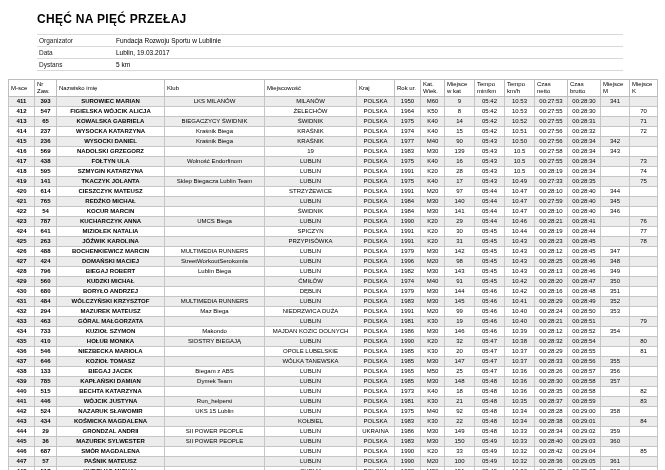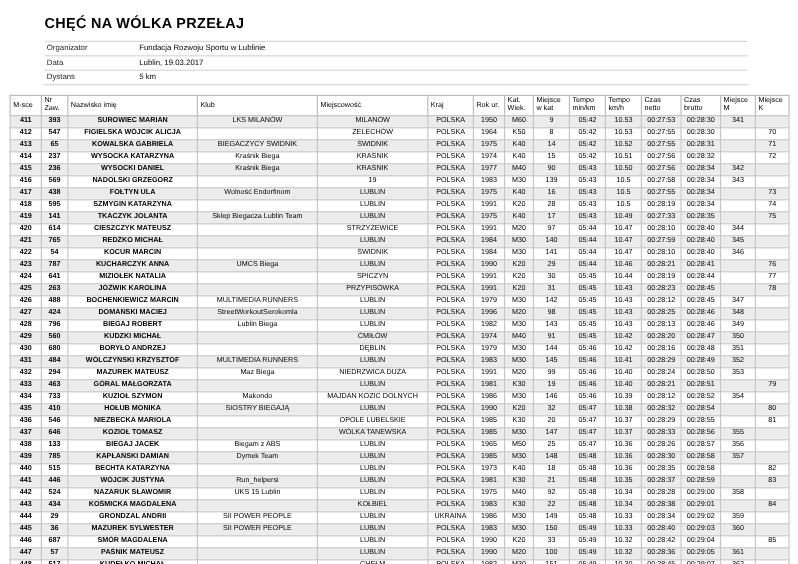--- a/index.html
+++ b/index.html
@@ -48,21 +48,21 @@
   col.w0{width:26px} col.w1{width:22px} col.w2{width:108px} col.w3{width:100px}
   col.w4{width:92px} col.w5{width:38px} col.w6{width:26px} col.w7{width:24px}
   col.w8{width:30px} col.w9{width:30px} col.w10{width:30px} col.w11{width:33px}
   col.w12{width:33px} col.w13{width:29px} col.w14{width:28px}
 </style>
 </head>
 <body>
 
 <div class="page">
 
-  <div class="title">CHĘĆ NA WÓLKA PRZEŁAJ</div>
+  <div class="title">CHĘĆ NA PIĘĆ PRZEŁAJ</div>
 
   <table class="meta">
     <tbody>
       <tr>
         <td class="mlabel">Organizator</td>
         <td>Fundacja Rozwoju Sportu w Lublinie</td>
       </tr>
       <tr>
         <td class="mlabel">Data</td>
         <td>Lublin, 19.03.2017</td>

